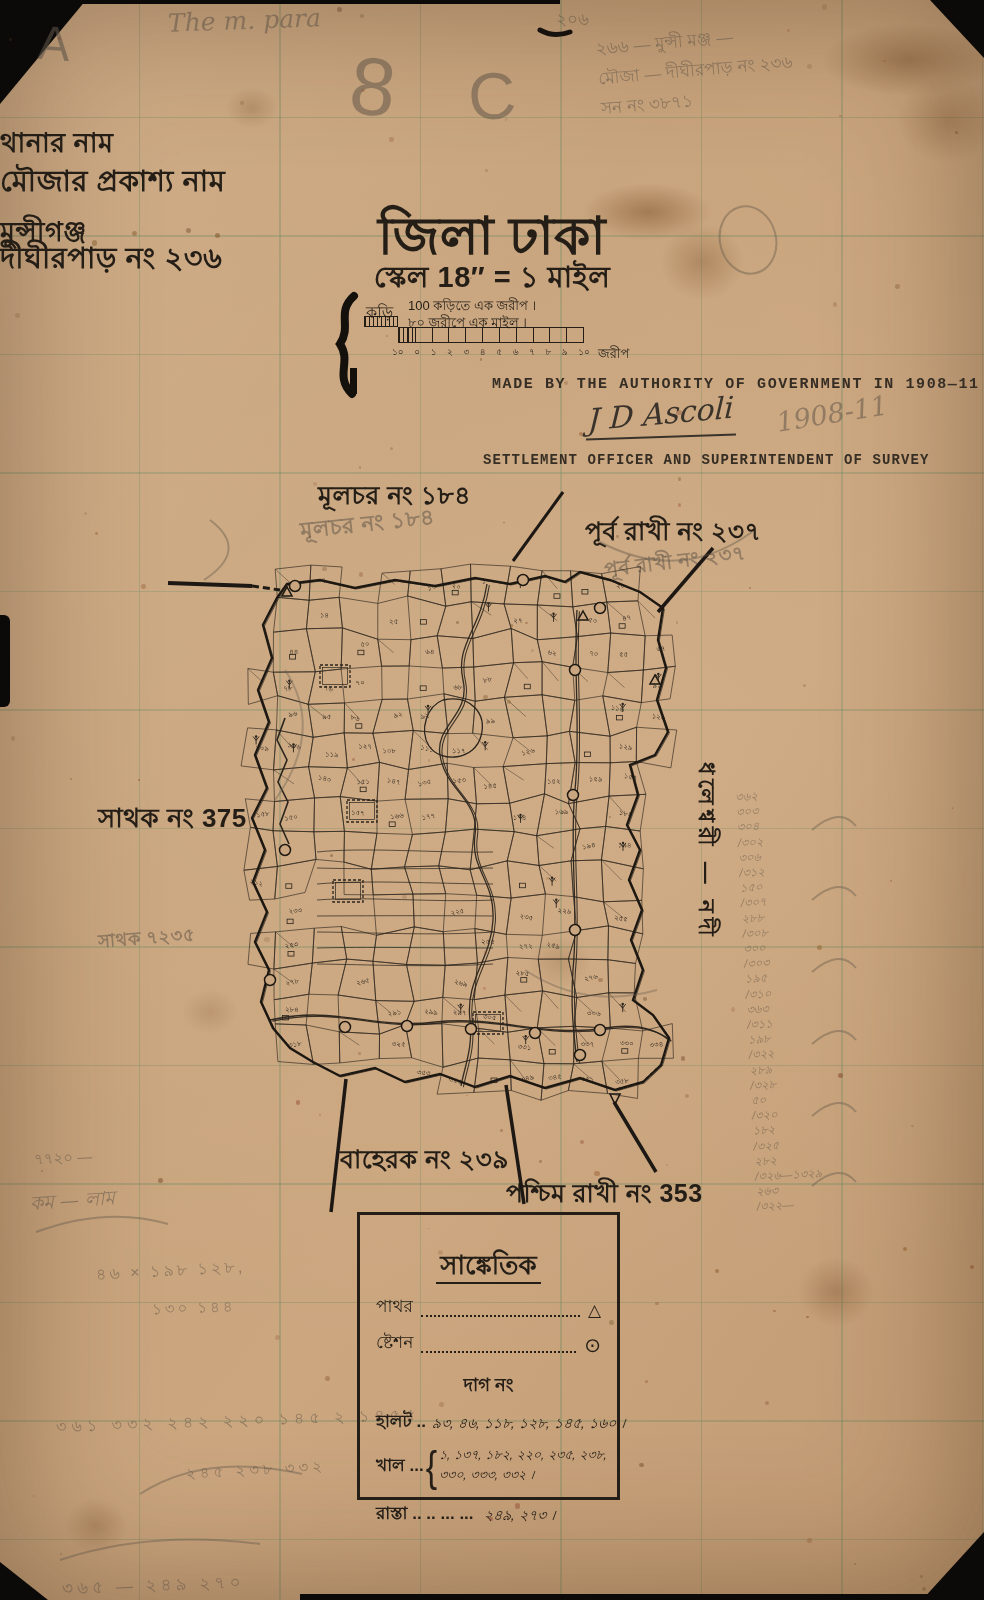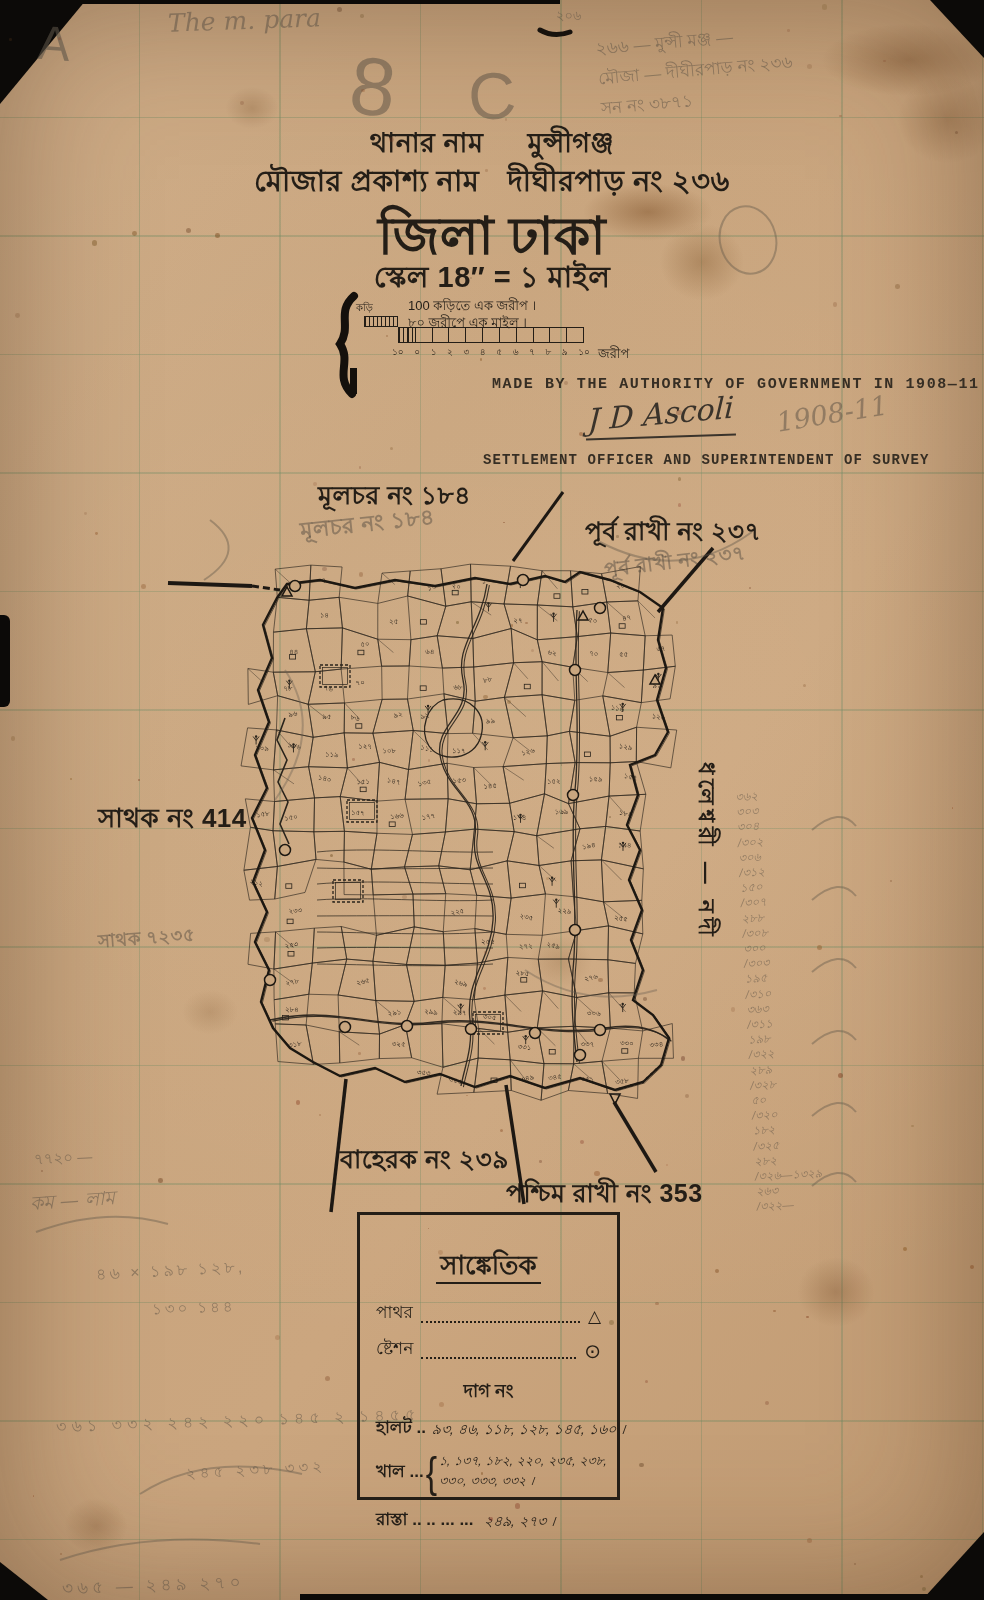--- a/index.html
+++ b/index.html
@@ -24,21 +24,21 @@
     box-shadow: inset 0 0 150px rgba(70,45,22,.45);
   }
   .abs{position:absolute;}
   .ink{color:#241e17;}
   .bnb{font-weight:bold;letter-spacing:.5px;}
   .pencil{color:rgba(92,83,70,.58);}
   .pencil2{color:rgba(84,76,64,.48);}
   .caps{font-family:Liberation Mono, monospace;color:#362e24;letter-spacing:1.6px;font-weight:bold;}
   .cursive{font-family:"DejaVu Serif","Liberation Serif",serif;font-style:italic;}
   .corner{position:absolute;background:#0c0a08;}
-  .hdr-row{left:0;width:984px;display:flex;justify-content:center;gap:44px;}
+  .hdr-row{left:0;width:984px;display:flex;justify-content:center;gap:44px;flex-direction:column;}
   .sb-cell{flex:1;border-right:1.6px solid #241e17;}
   .dots{flex:1;margin:0 8px 4px 8px;border-bottom:2.5px dotted #241e17;height:12px;}
   .legend-row{display:flex;align-items:flex-end;margin:6px 16px 0 16px;}
   .hand{font-style:italic;transform:skewX(-6deg);}
   .speck{position:absolute;border-radius:50%;}
   svg text{user-select:none;}
 </style>
 </head>
 <body>
 
@@ -49,41 +49,41 @@
   <div class="corner" style="right:0;top:0;width:60px;height:62px;clip-path:polygon(100% 0,100% 58px,6px 0);"></div>
   <div class="corner" style="right:0;bottom:0;width:66px;height:72px;clip-path:polygon(100% 100%,100% 4px,4px 100%);"></div>
   <div class="corner" style="left:0;bottom:0;width:52px;height:42px;clip-path:polygon(0 100%,0 4px,48px 100%);"></div>
   <div class="corner" style="left:300px;bottom:0;width:684px;height:6px;"></div>
   <div class="corner" style="left:0;top:615px;width:10px;height:92px;border-radius:0 6px 6px 0;"></div>
 
   <div class="abs pencil" style="left:38px;top:16px;font-size:48px;transform:rotate(4deg);">A</div>
   <div class="abs pencil2 cursive" style="left:168px;top:6px;font-size:25px;transform:rotate(-2deg);">The m. para</div>
   <div class="abs pencil2" style="left:350px;top:40px;font-size:82px;transform:rotate(6deg);">8</div>
   <div class="abs pencil2" style="left:468px;top:58px;font-size:66px;transform:rotate(-4deg);">C</div>
-  <div class="abs pencil2" style="left:556px;top:6px;font-size:13px;">২০৬</div>
+  <div class="abs pencil2" style="left:556px;top:6px;font-size:17px;">২০৬</div>
   <div class="abs pencil2" style="left:598px;top:26px;font-size:17px;line-height:30px;transform:rotate(-5deg);white-space:nowrap;">
       <div>২৬৬ — মুন্সী মঞ্জ —</div>
       <div>মৌজা — দীঘীরপাড় নং ২৩৬</div>
       <div>সন নং ৩৮৭১</div>
     </div>
 
   <div class="abs hdr-row ink bnb" style="top:122px;font-size:27px;">
     <span>থানার নাম</span>
     <span>মুন্সীগঞ্জ</span>
   </div>
   <div class="abs hdr-row ink bnb" style="top:158px;font-size:29px;gap:28px;">
     <span>মৌজার প্রকাশ্য নাম</span>
     <span>দীঘীরপাড় নং ২৩৬</span>
   </div>
   <div class="abs ink bnb" style="left:0;top:196px;width:984px;text-align:center;font-size:52px;">জিলা ঢাকা</div>
   <div class="abs ink bnb" style="left:0;top:254px;width:984px;text-align:center;font-size:29px;">স্কেল 18″ = ১ মাইল</div>
 
   <div class="abs ink" style="left:408px;top:296px;font-size:13px;">100 কড়িতে এক জরীপ ।</div>
   <div class="abs ink" style="left:408px;top:313px;font-size:13px;">৮০ জরীপে এক মাইল ।</div>
-  <div class="abs ink" style="left:356px;top:300px;font-size:10px;">কড়ি</div>
+  <div class="abs ink" style="left:366px;top:300px;font-size:16px;">কড়ি</div>
   <div class="abs" style="left:364px;top:316px;width:32px;height:9px;border:1.4px solid #241e17;background:repeating-linear-gradient(to right,#241e17 0 1.4px,rgba(0,0,0,0) 1.4px 4px);"></div>
   <div class="abs" style="left:398px;top:327px;width:184px;height:14px;border:1.6px solid #241e17;display:flex;">
     <div class="sb-cell" style="background:repeating-linear-gradient(to right,#241e17 0 1.3px,rgba(0,0,0,0) 1.3px 4.2px);max-width:17px;"></div>
     <div class="sb-cell"></div>
       <div class="sb-cell"></div>
       <div class="sb-cell"></div>
       <div class="sb-cell"></div>
     <div class="sb-cell"></div>
       <div class="sb-cell"></div>
       <div class="sb-cell"></div>
@@ -110,21 +110,21 @@
   <div class="abs caps" style="left:492px;top:376px;font-size:15px;">MADE BY THE AUTHORITY OF GOVERNMENT IN 1908—11</div>
   <div class="abs cursive ink" style="left:588px;top:396px;font-size:30px;transform:rotate(-5deg) skewX(-8deg);color:#3a332b;">J D Ascoli</div>
   <div class="abs" style="left:586px;top:436px;width:150px;height:2px;background:#3a332b;transform:rotate(-2deg);"></div>
   <div class="abs pencil2 cursive" style="left:776px;top:398px;font-size:27px;transform:rotate(-9deg);">1908-11</div>
   <div class="abs caps" style="left:483px;top:452px;font-size:14px;letter-spacing:1.1px;">SETTLEMENT OFFICER AND SUPERINTENDENT OF SURVEY</div>
 
   <div class="abs ink bnb" style="left:318px;top:476px;font-size:25px;">মূলচর নং ১৮৪</div>
   <div class="abs pencil2 bnb" style="left:300px;top:506px;font-size:22px;transform:rotate(-6deg);">মূলচর নং ১৮৪</div>
   <div class="abs ink bnb" style="left:585px;top:512px;font-size:25px;">পূর্ব রাখী নং ২৩৭</div>
   <div class="abs pencil2 bnb" style="left:604px;top:546px;font-size:20px;transform:rotate(-7deg);">পূর্ব রাখী নং ২৩৭</div>
-  <div class="abs ink bnb" style="left:98px;top:798px;font-size:26px;">সাথক নং 414</div>
+  <div class="abs ink bnb" style="left:98px;top:798px;font-size:26px;">সাথক নং 375</div>
   <div class="abs pencil2 bnb" style="left:98px;top:924px;font-size:18px;transform:rotate(-4deg);">সাথক ৭২৩৫</div>
   <div class="abs ink bnb" style="left:340px;top:1140px;font-size:25px;">বাহেরক নং ২৩৯</div>
   <div class="abs ink bnb" style="left:506px;top:1174px;font-size:25px;">পশ্চিম রাখী নং 353</div>
   <div class="abs ink bnb" style="left:688px;top:762px;font-size:22px;writing-mode:vertical-rl;letter-spacing:5px;height:250px;">ধলেশ্বরী — নদী</div>
 
   <div class="abs pencil2" style="left:746px;top:788px;font-size:11.5px;line-height:15.2px;transform:rotate(-3deg);font-style:italic;">
       <div>৩৬২</div>
       <div>৩০৩</div>
       <div>৩০৪</div>
       <div>/৩০২</div>
@@ -159,21 +159,21 @@
   <div class="abs pencil2" style="left:96px;top:1258px;font-size:16px;transform:rotate(-3deg);letter-spacing:3px;">৪৬ × ১৯৮ ১২৮,</div>
   <div class="abs pencil2" style="left:152px;top:1296px;font-size:15px;transform:rotate(-2deg);letter-spacing:3px;">১৩০ ১৪৪</div>
   <div class="abs pencil2" style="left:56px;top:1408px;font-size:16px;transform:rotate(-2deg);letter-spacing:5px;">৩৬১ ৩৩২ ২৪২ ২২০ ১৪৫ ২ ১৪৫৫</div>
   <div class="abs pencil2" style="left:186px;top:1458px;font-size:15px;transform:rotate(-3deg);letter-spacing:4px;">২৪৫ ২৩৮ ৩৩২</div>
   <div class="abs pencil2" style="left:62px;top:1572px;font-size:17px;transform:rotate(-2deg);letter-spacing:4px;">৩৬৫ — ২৪৯  ২৭০</div>
 
   <div class="abs" style="left:357px;top:1212px;width:257px;height:282px;border:3px solid #241e17;">
     <div style="text-align:center;margin-top:30px;font-size:26px;font-weight:bold;" class="ink">
       <span style="border-bottom:2.5px solid #241e17;padding:0 4px 2px 4px;">সাঙ্কেতিক</span>
     </div>
-    <div class="legend-row" style="margin-top:10px;">
+    <div class="legend-row" style="margin-top:4px;">
       <span class="ink" style="font-size:17px;">পাথর</span>
       <span class="dots"></span>
       <span class="ink" style="font-size:17px;">△</span>
     </div>
     <div class="legend-row" style="margin-top:8px;">
       <span class="ink" style="font-size:17px;">ষ্টেশন</span>
       <span class="dots"></span>
       <span class="ink" style="font-size:20px;">⊙</span>
     </div>
     <div class="ink" style="text-align:center;margin-top:14px;font-size:18px;font-weight:bold;">দাগ নং</div>

